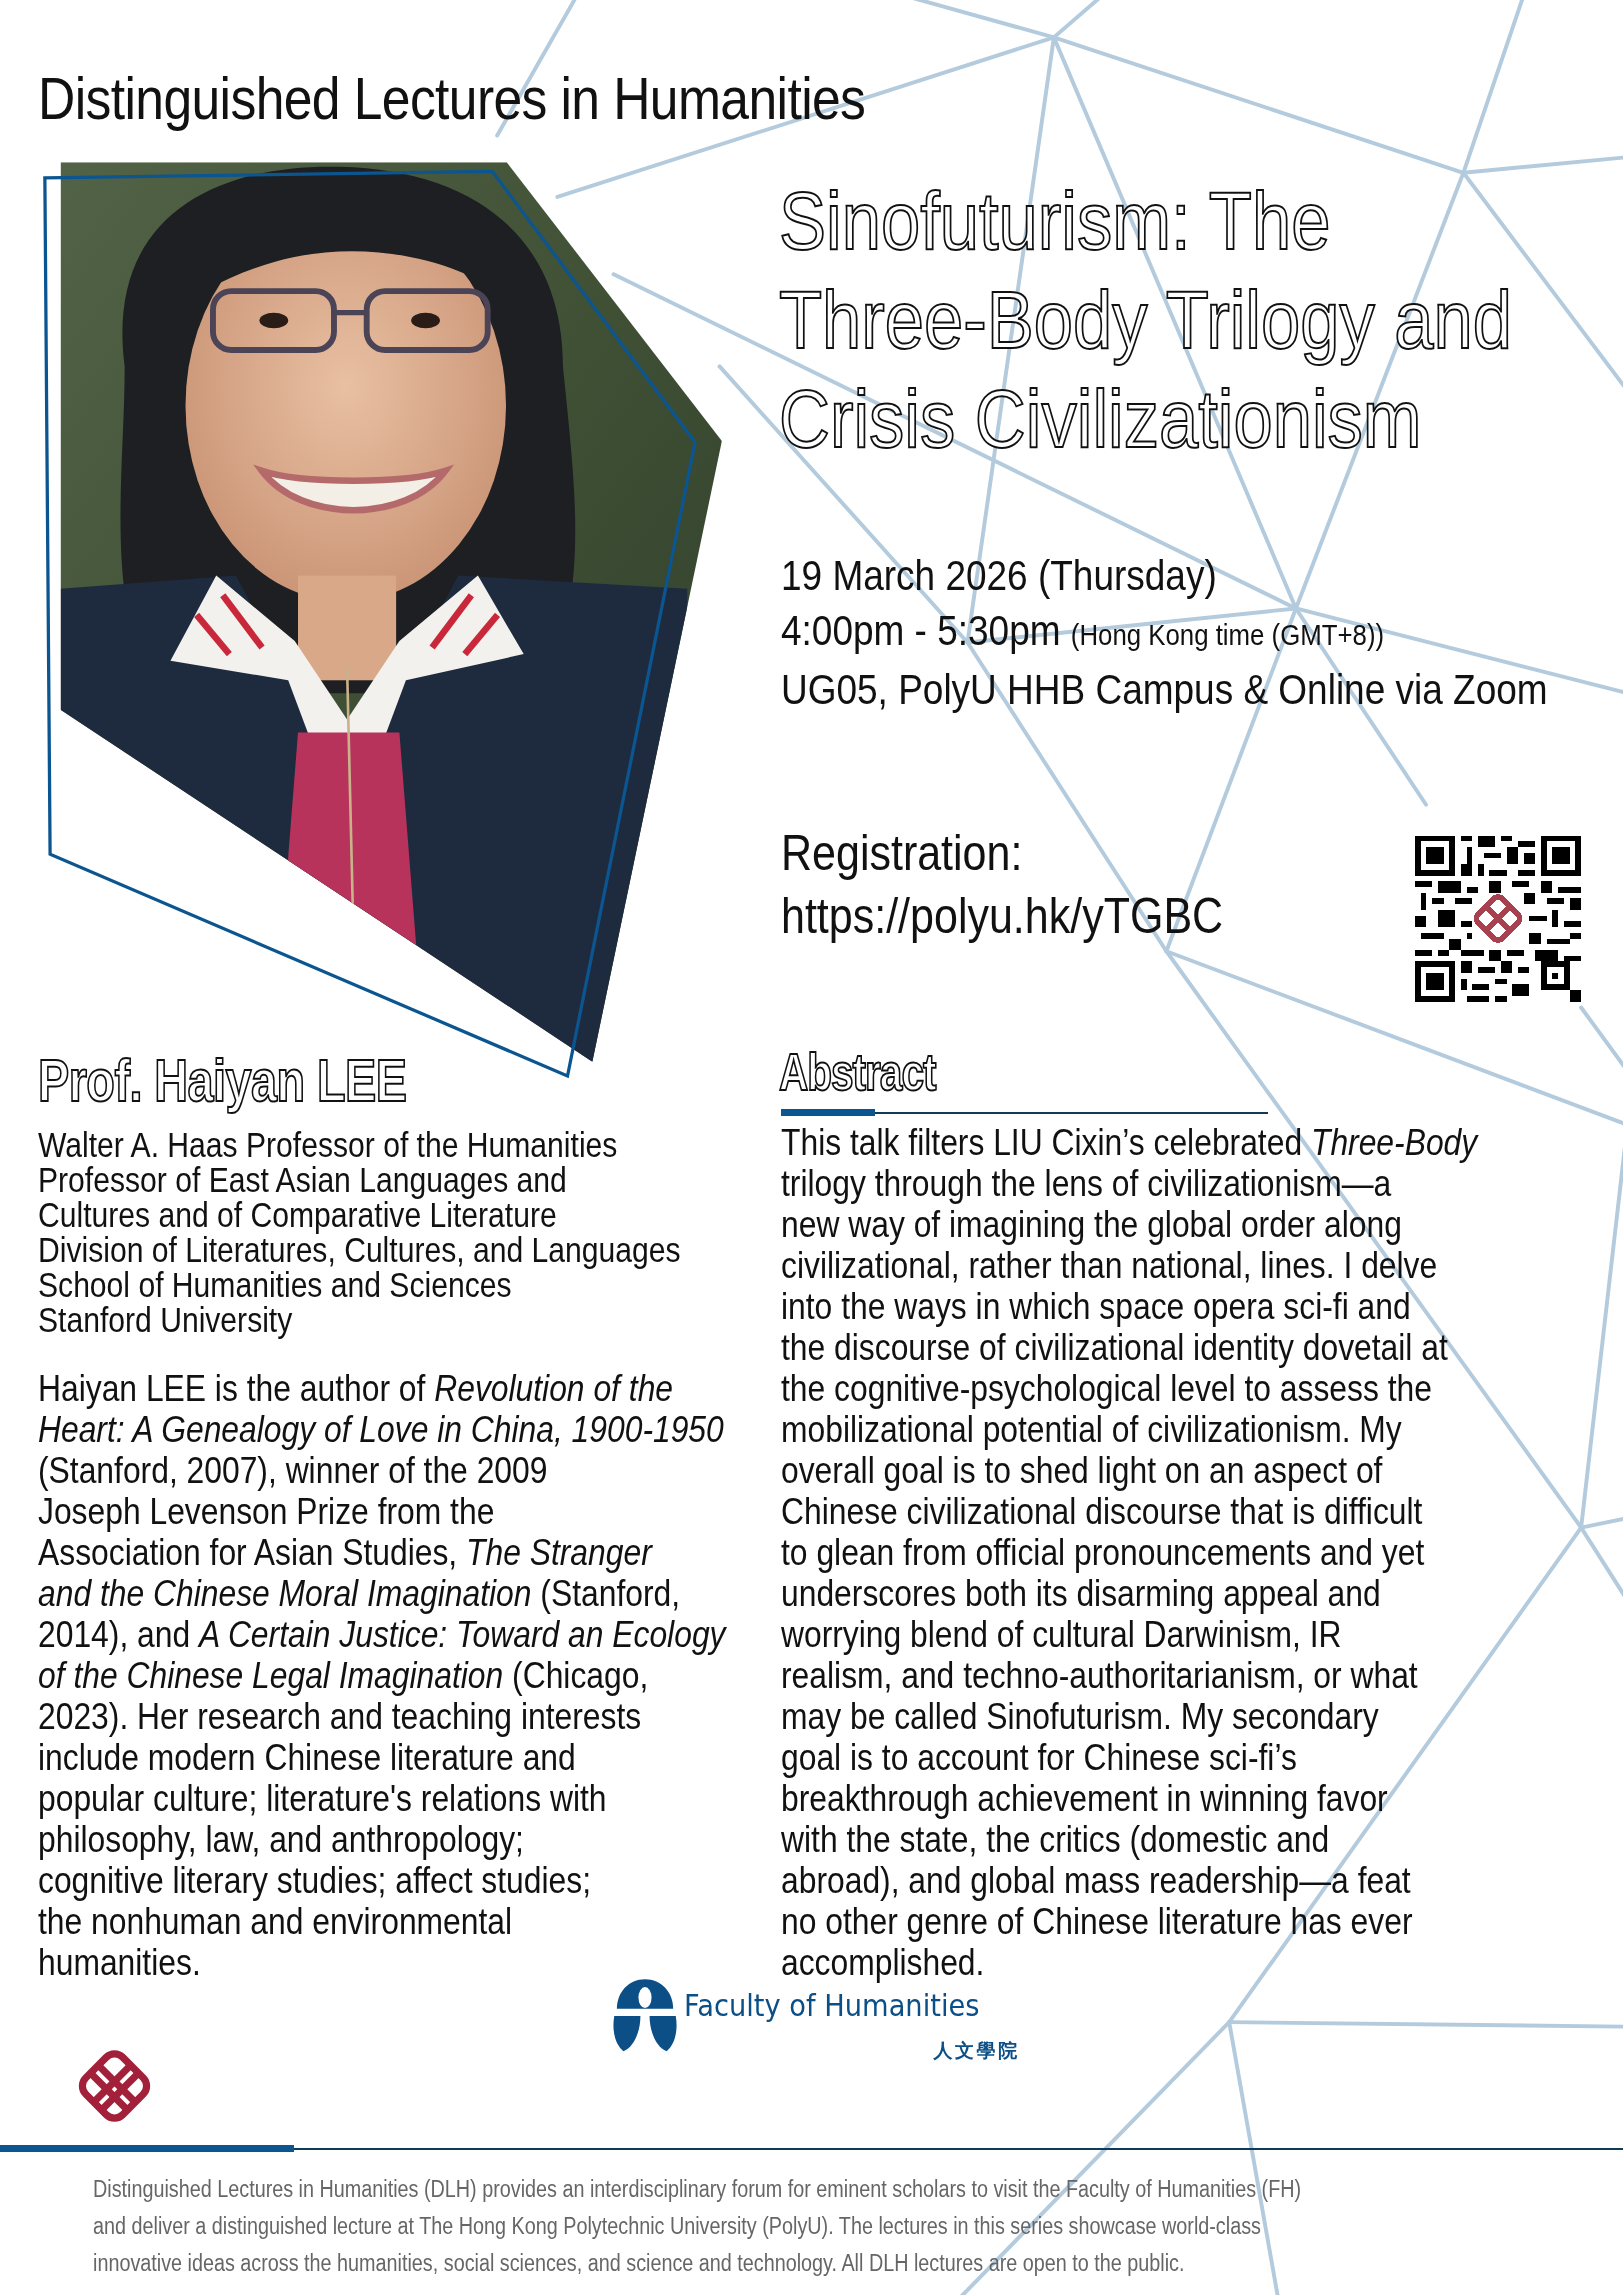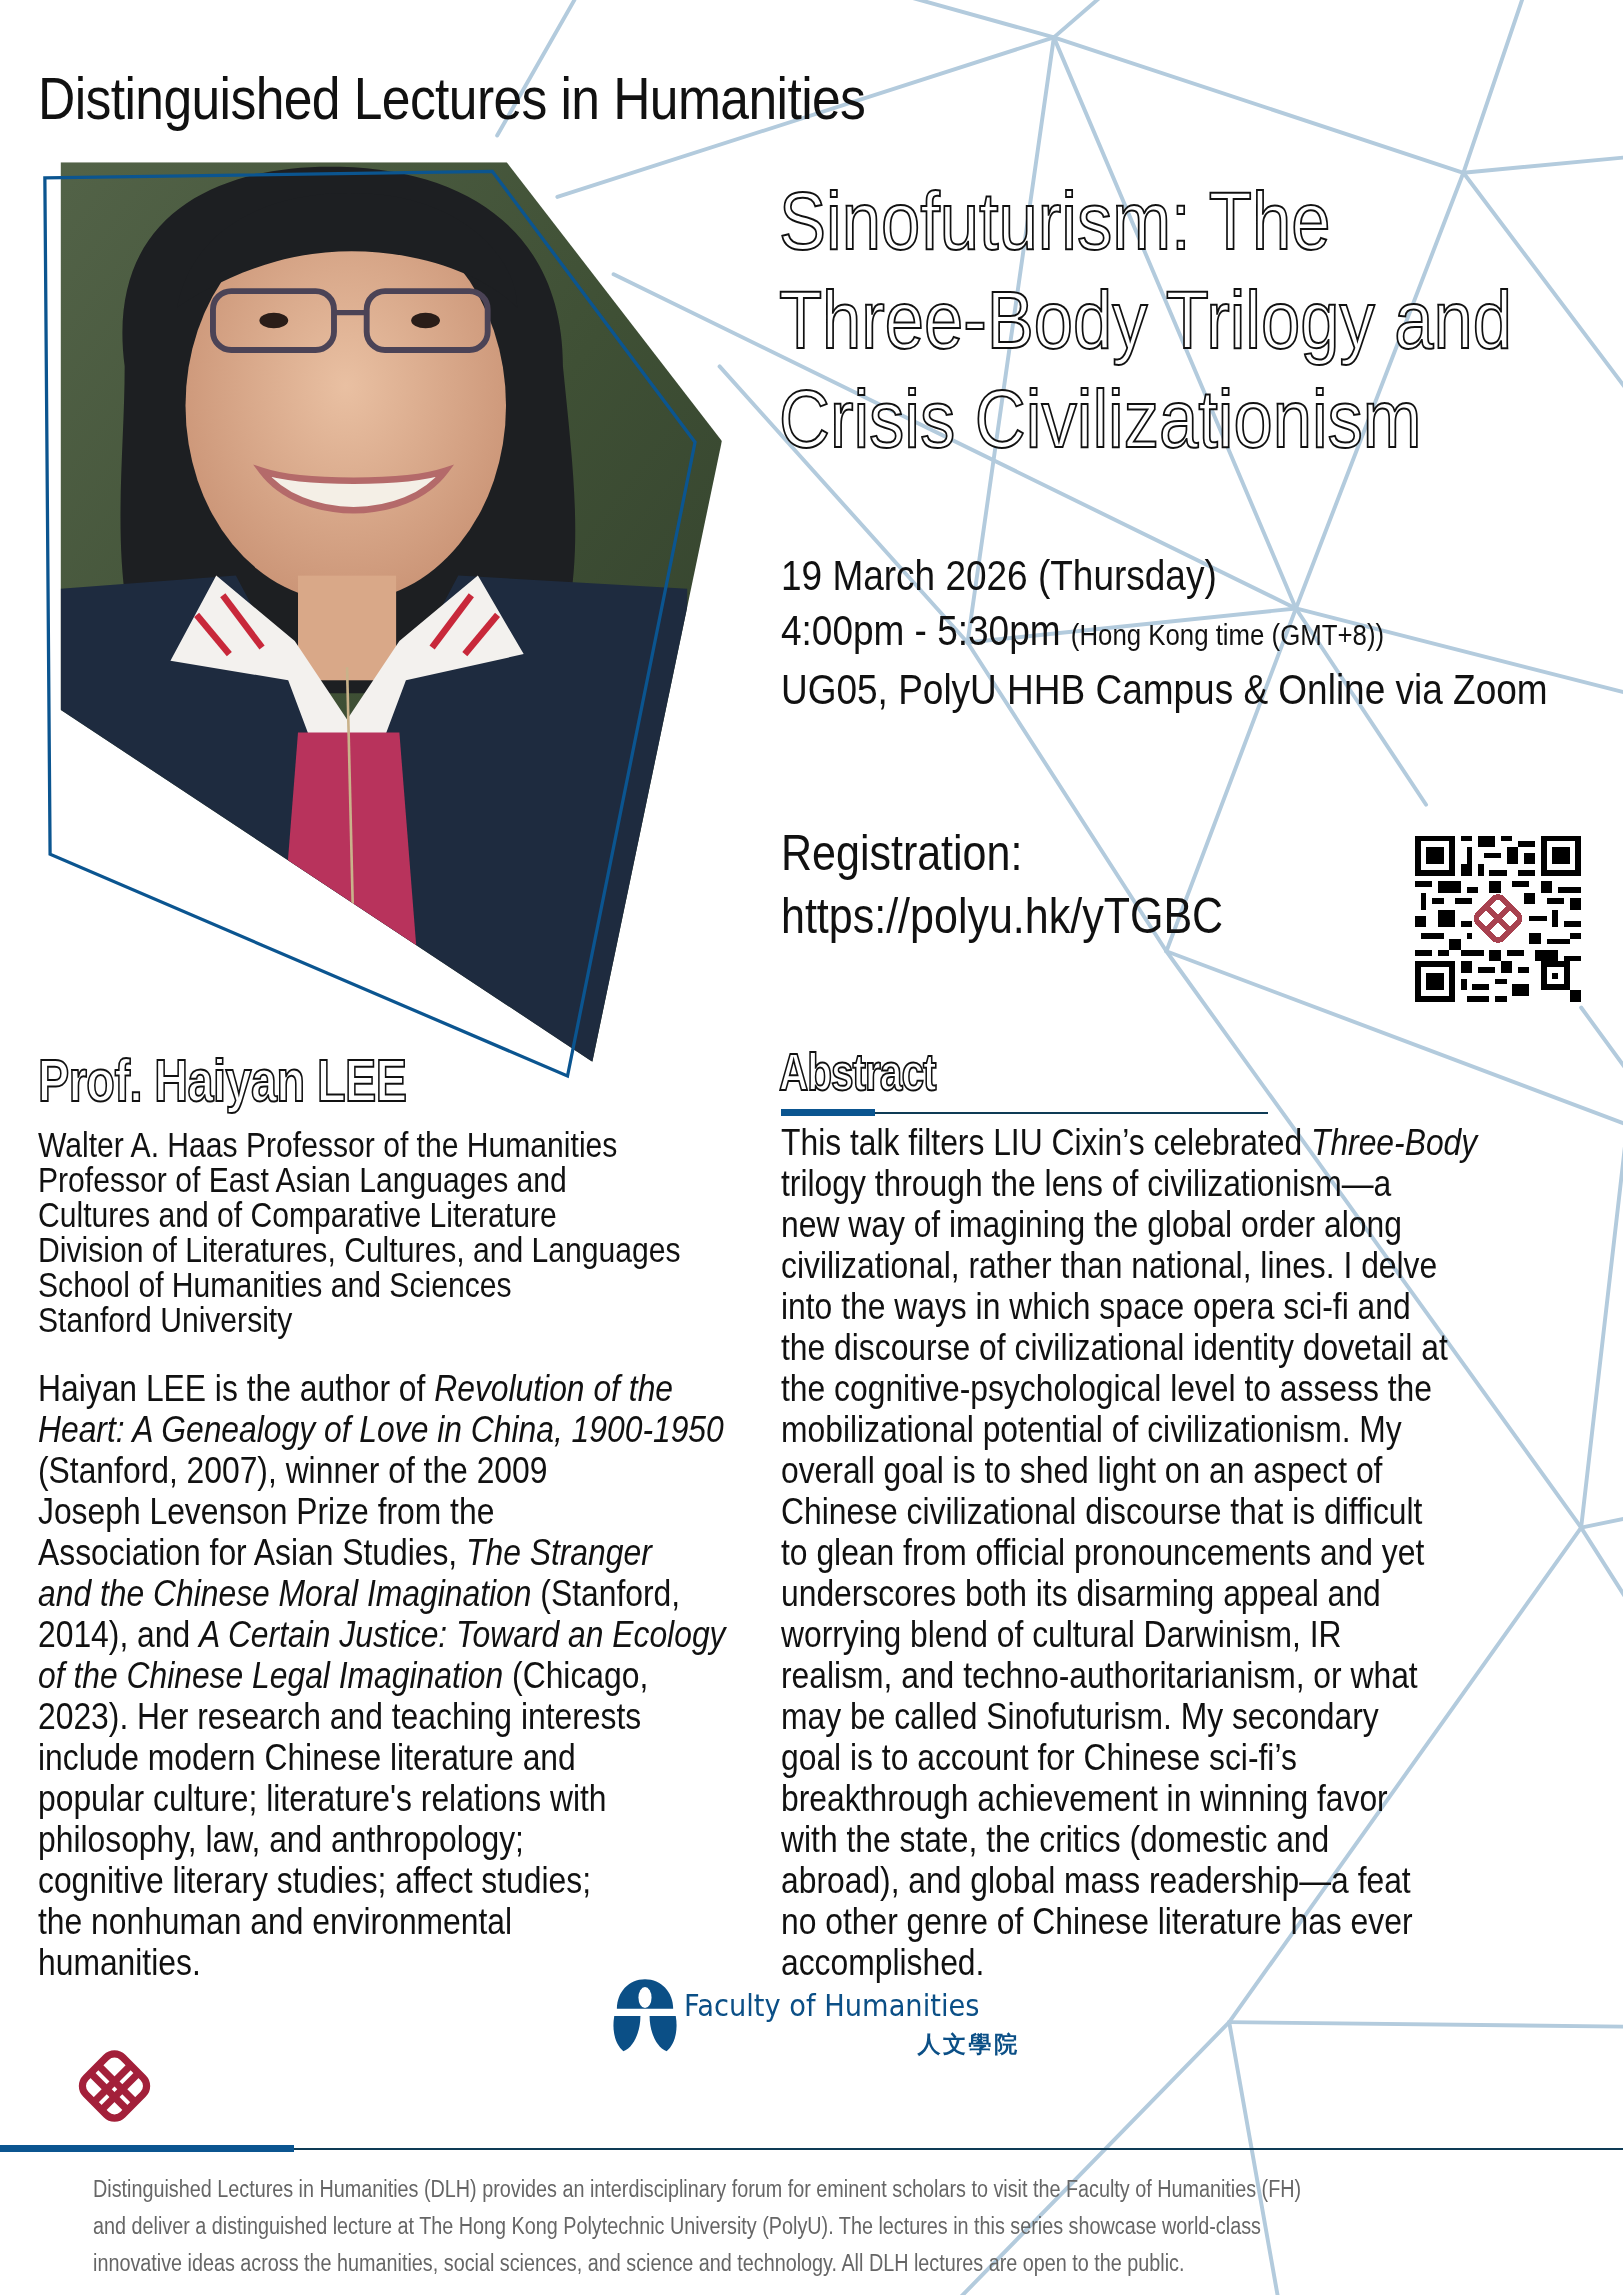--- a/index.html
+++ b/index.html
@@ -49,21 +49,21 @@
   .polyu-text { position: absolute; left: 92px; top: 0; font-family: "Liberation Serif", "DejaVu Serif", serif;
     color: #555; white-space: nowrap; }
   .polyu-text .en1 { font-size: 30px; line-height: 29px; letter-spacing: 0px; }
   .polyu-text .en2 { font-size: 30px; line-height: 29px; }
   .polyu-text .zh { font-size: 25px; line-height: 31px; letter-spacing: 2.6px; }
   .sc { font-size: 23.6px; }
 
   .logo-fh { left: 602px; top: 1979px; width: 458px; height: 92px; text-align: right; }
   .fh-text { position: absolute; left: 82px; top: 7.9px; color: #0b4f86; white-space: nowrap; }
   .fh-text .en { font-size: 31px; font-family: "DejaVu Sans", sans-serif; transform: scaleX(0.88); transform-origin: left top; display: block; }
-  .fh-text .zh { font-size: 23px; font-weight: bold; letter-spacing: 2.6px; display: block; margin-top: 6px; }
+  .fh-text .zh { font-size: 19px; font-weight: bold; letter-spacing: 2.6px; display: block; margin-top: 15px; }
 
   .footer-rule-thick { left: 0; top: 2145px; width: 294px; height: 6.5px; background: #0b5590; }
   .footer-rule-thin { left: 294px; top: 2148px; width: 1329px; height: 2px; background: #0e3b55; }
 
   .footer-text { left: 93px; top: 2171px; width: 1472px; font-size: 23px; line-height: 37px; color: #666;
     transform: scaleX(0.86); transform-origin: left top; }
   .footer-text .line { display: block; white-space: nowrap; }
 
   i { font-style: italic; }
 </style>

